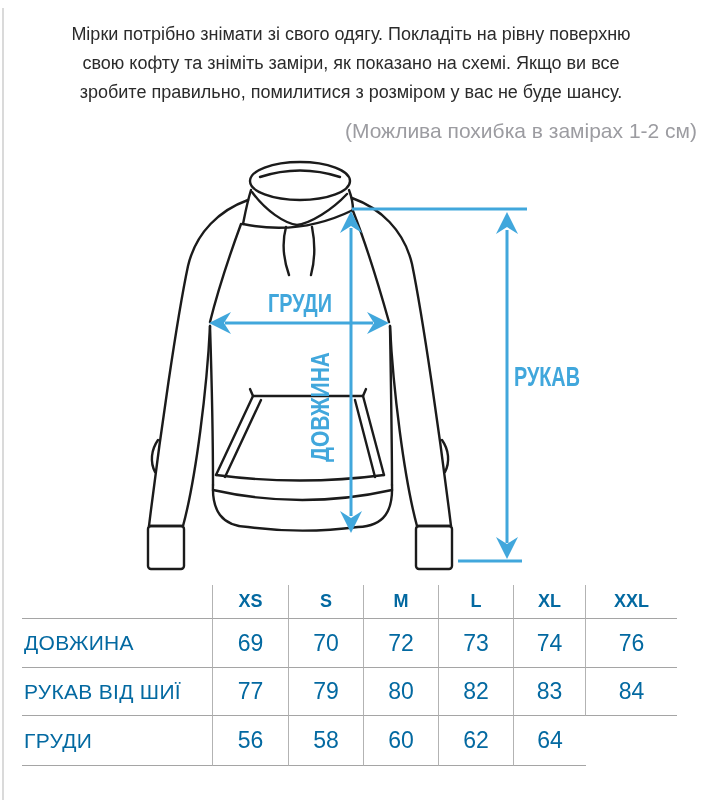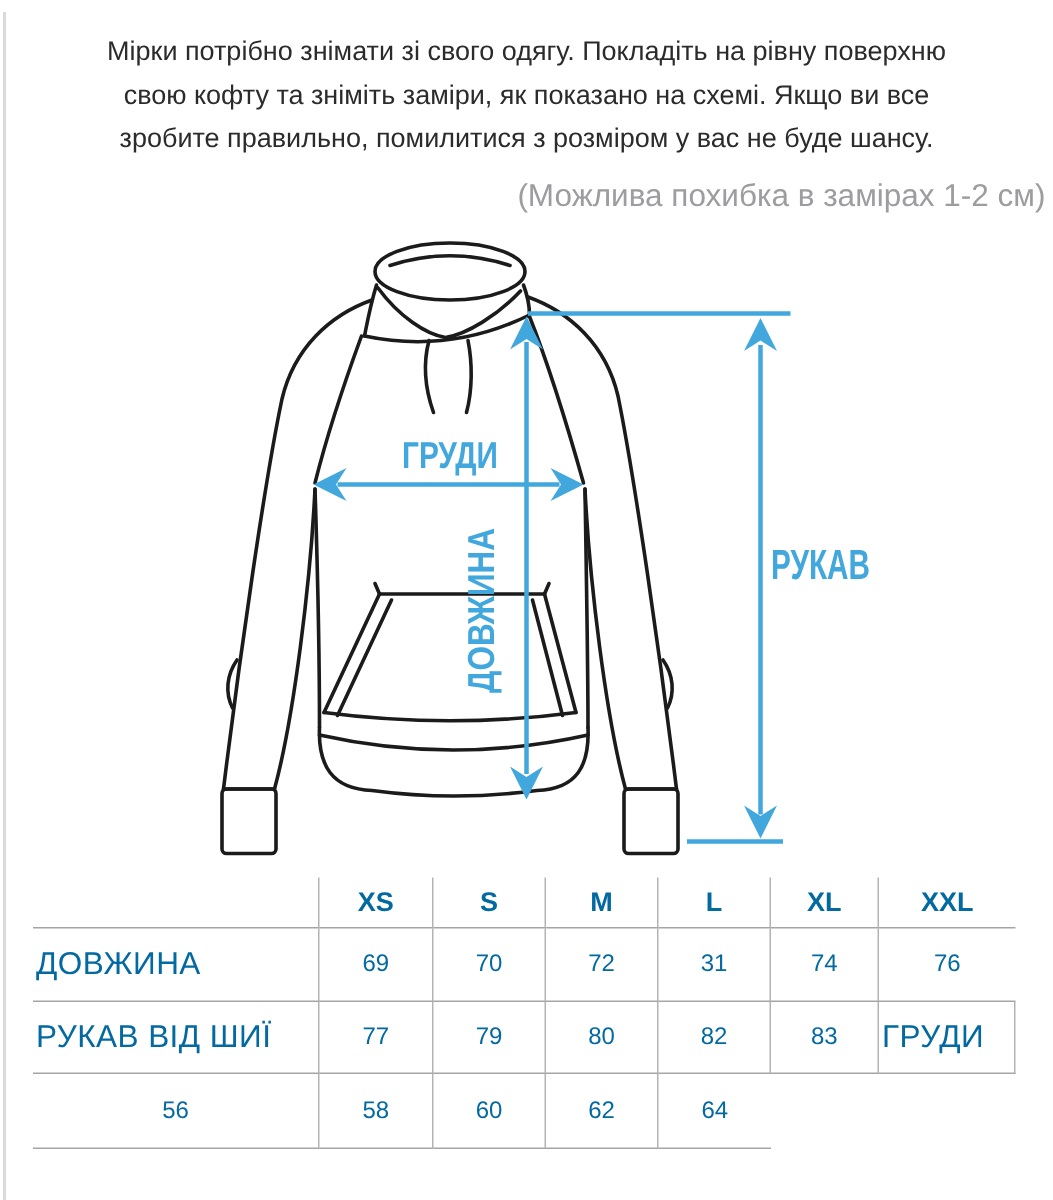--- a/index.html
+++ b/index.html
@@ -24,21 +24,21 @@
   .size-table {
     position:absolute; left:22px; top:585px; width:655px;
     display:grid;
     grid-template-columns:191px 76px 75px 75px 75px 72px 91px;
     grid-template-rows:34px 49px 48px 50px;
     color:#0369a1;
   }
   .st-cell {
     display:flex; align-items:center; justify-content:center;
     border-bottom:1px solid #a5a5a5; border-right:1px solid #b3b3b3;
-    font-size:16px;
+    font-size:23px;
   }
   .st-cell.last-col { border-right:none;text-align:center; }
   .st-cell.head { font-weight:700; font-size:18px; }
   .st-cell.rowlabel { justify-content:flex-start; padding-left:2px; font-size:21px; letter-spacing:0.3px; }
 </style>
 </head>
 <body>
 
 <div class="page">
   <div class="left-border"></div>
@@ -130,30 +130,31 @@
     <div class="st-cell head">S</div>
     <div class="st-cell head">M</div>
     <div class="st-cell head">L</div>
     <div class="st-cell head">XL</div>
     <div class="st-cell head last-col">XXL</div>
 
     <div class="st-cell rowlabel">ДОВЖИНА</div>
     <div class="st-cell">69</div>
     <div class="st-cell">70</div>
     <div class="st-cell">72</div>
-    <div class="st-cell">31</div>
+    <div class="st-cell">73</div>
     <div class="st-cell">74</div>
     <div class="st-cell last-col">76</div>
 
     <div class="st-cell rowlabel">РУКАВ ВІД ШИЇ</div>
     <div class="st-cell">77</div>
     <div class="st-cell">79</div>
     <div class="st-cell">80</div>
     <div class="st-cell">82</div>
     <div class="st-cell">83</div>
+    <div class="st-cell last-col">84</div>
 
     <div class="st-cell rowlabel">ГРУДИ</div>
     <div class="st-cell">56</div>
     <div class="st-cell">58</div>
     <div class="st-cell">60</div>
     <div class="st-cell">62</div>
     <div class="st-cell last-col">64</div>
   </div>
 </div>
 

